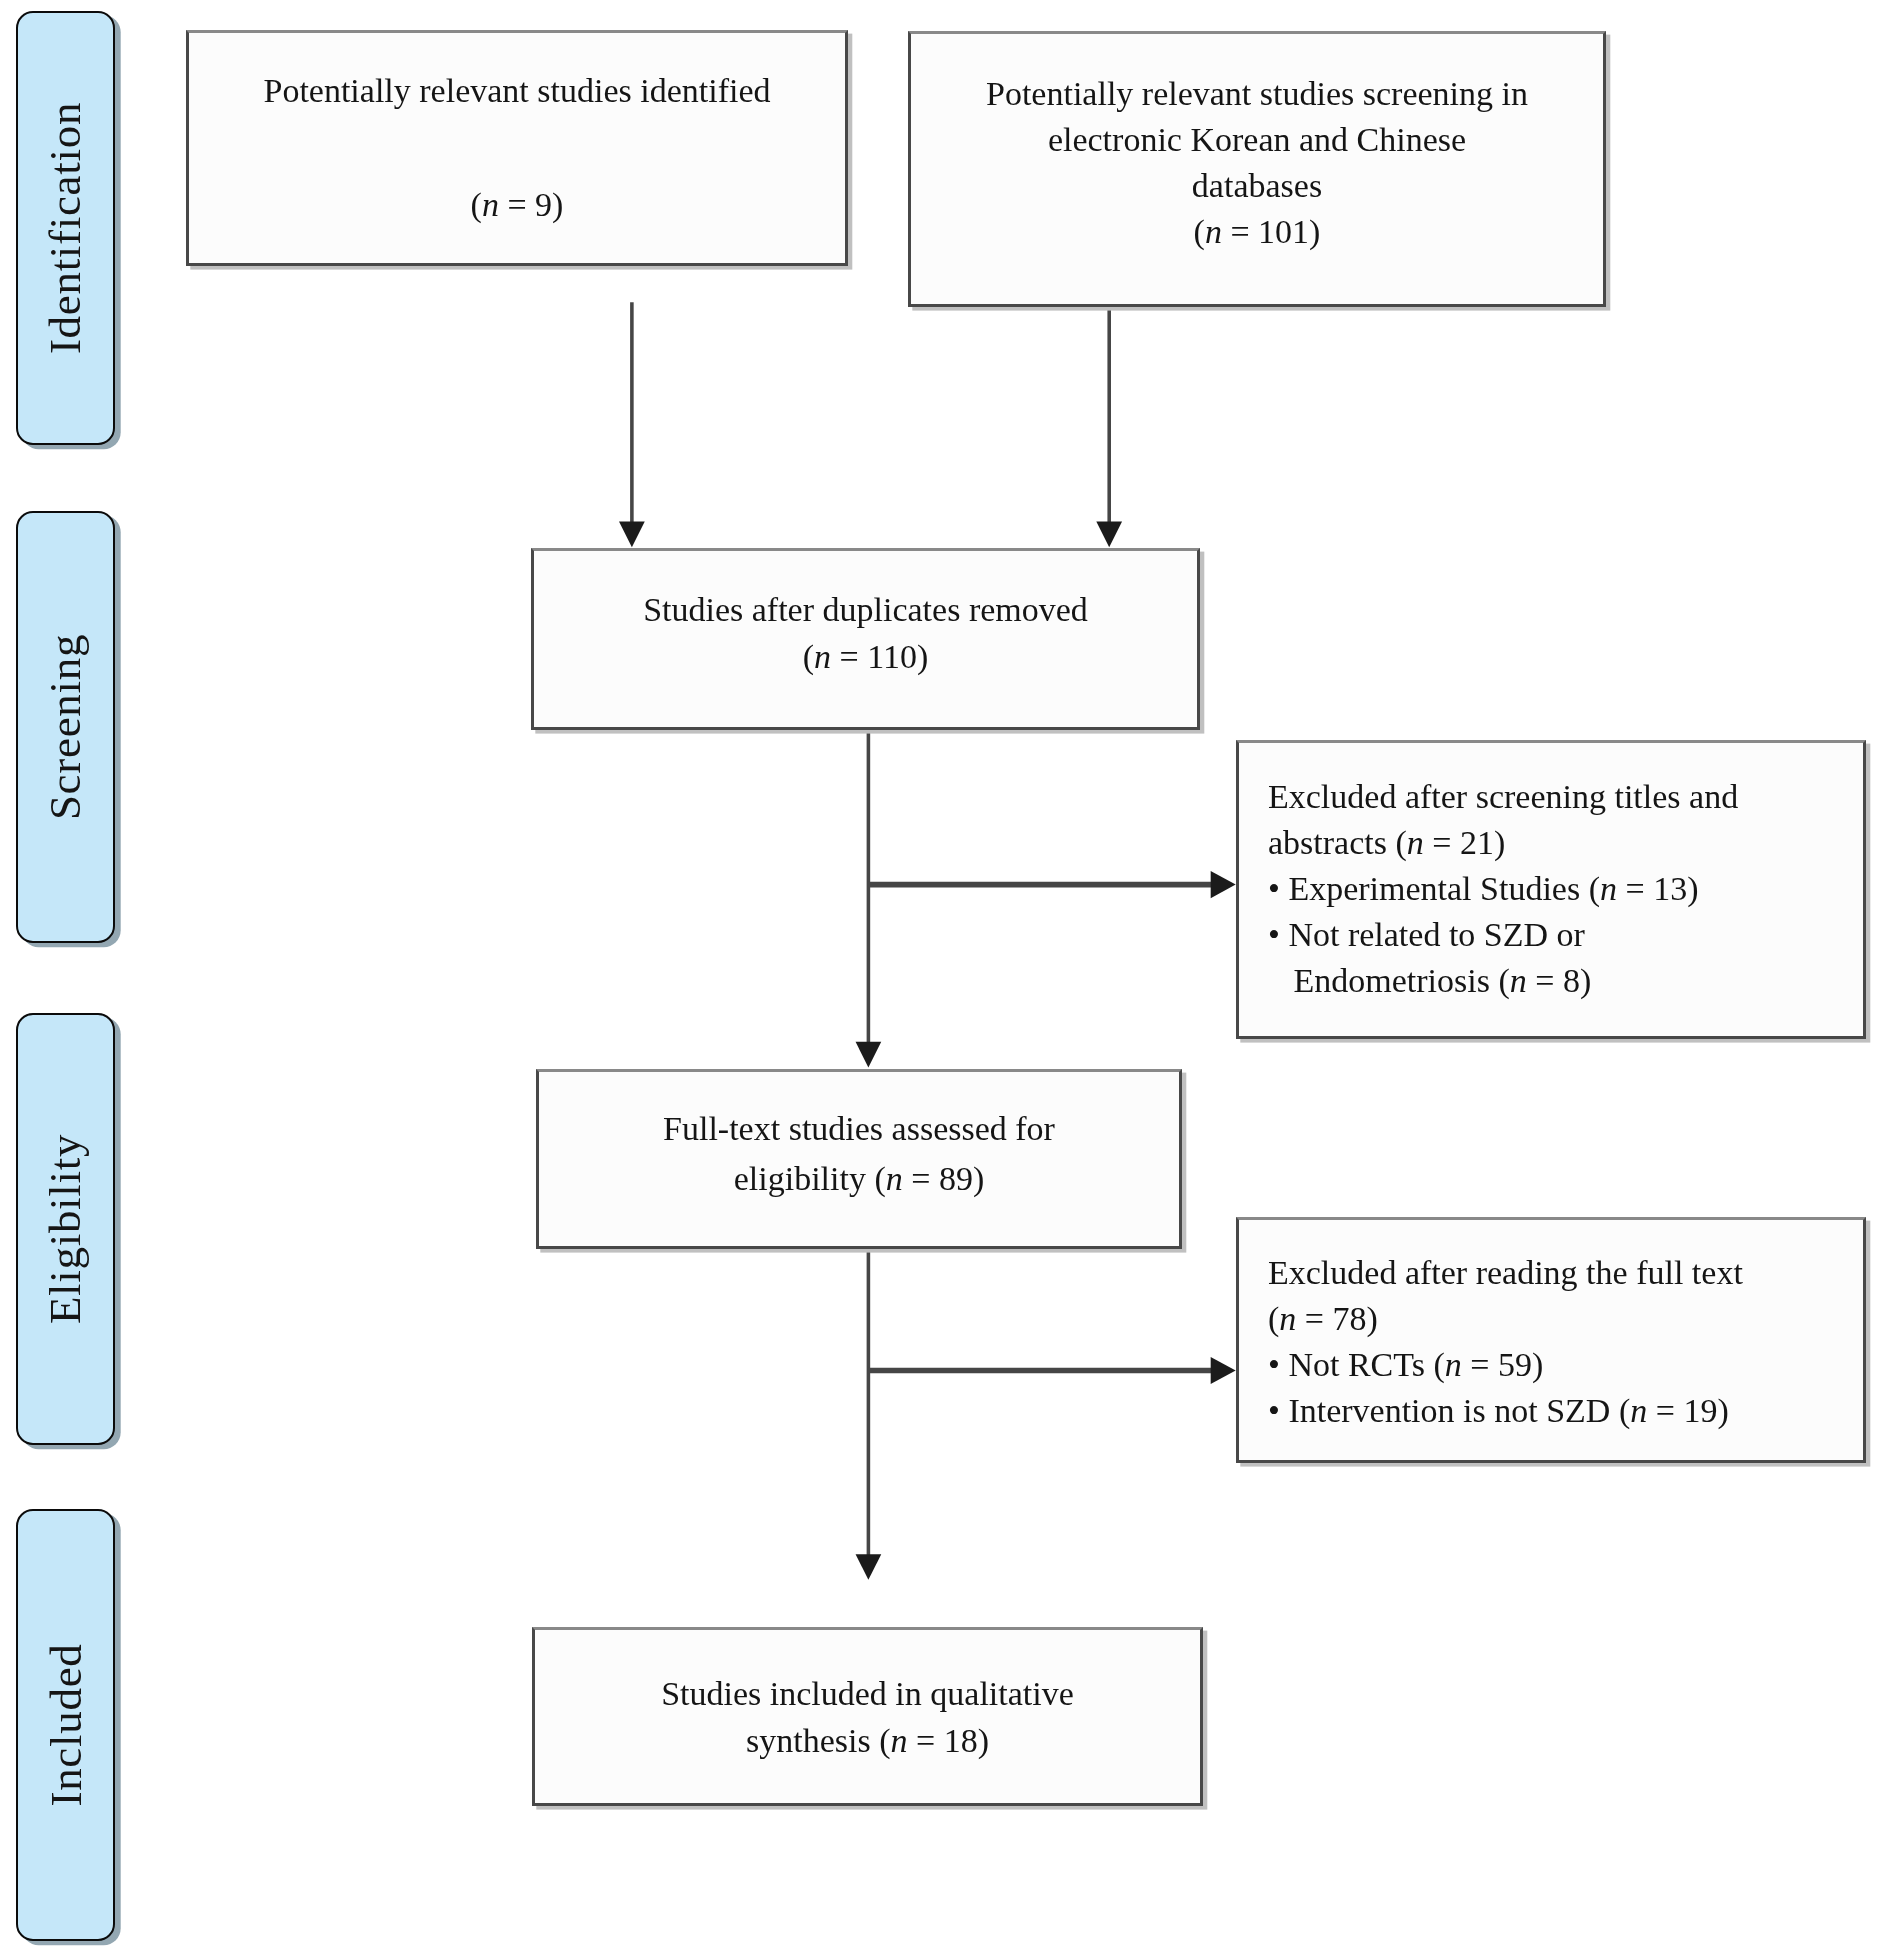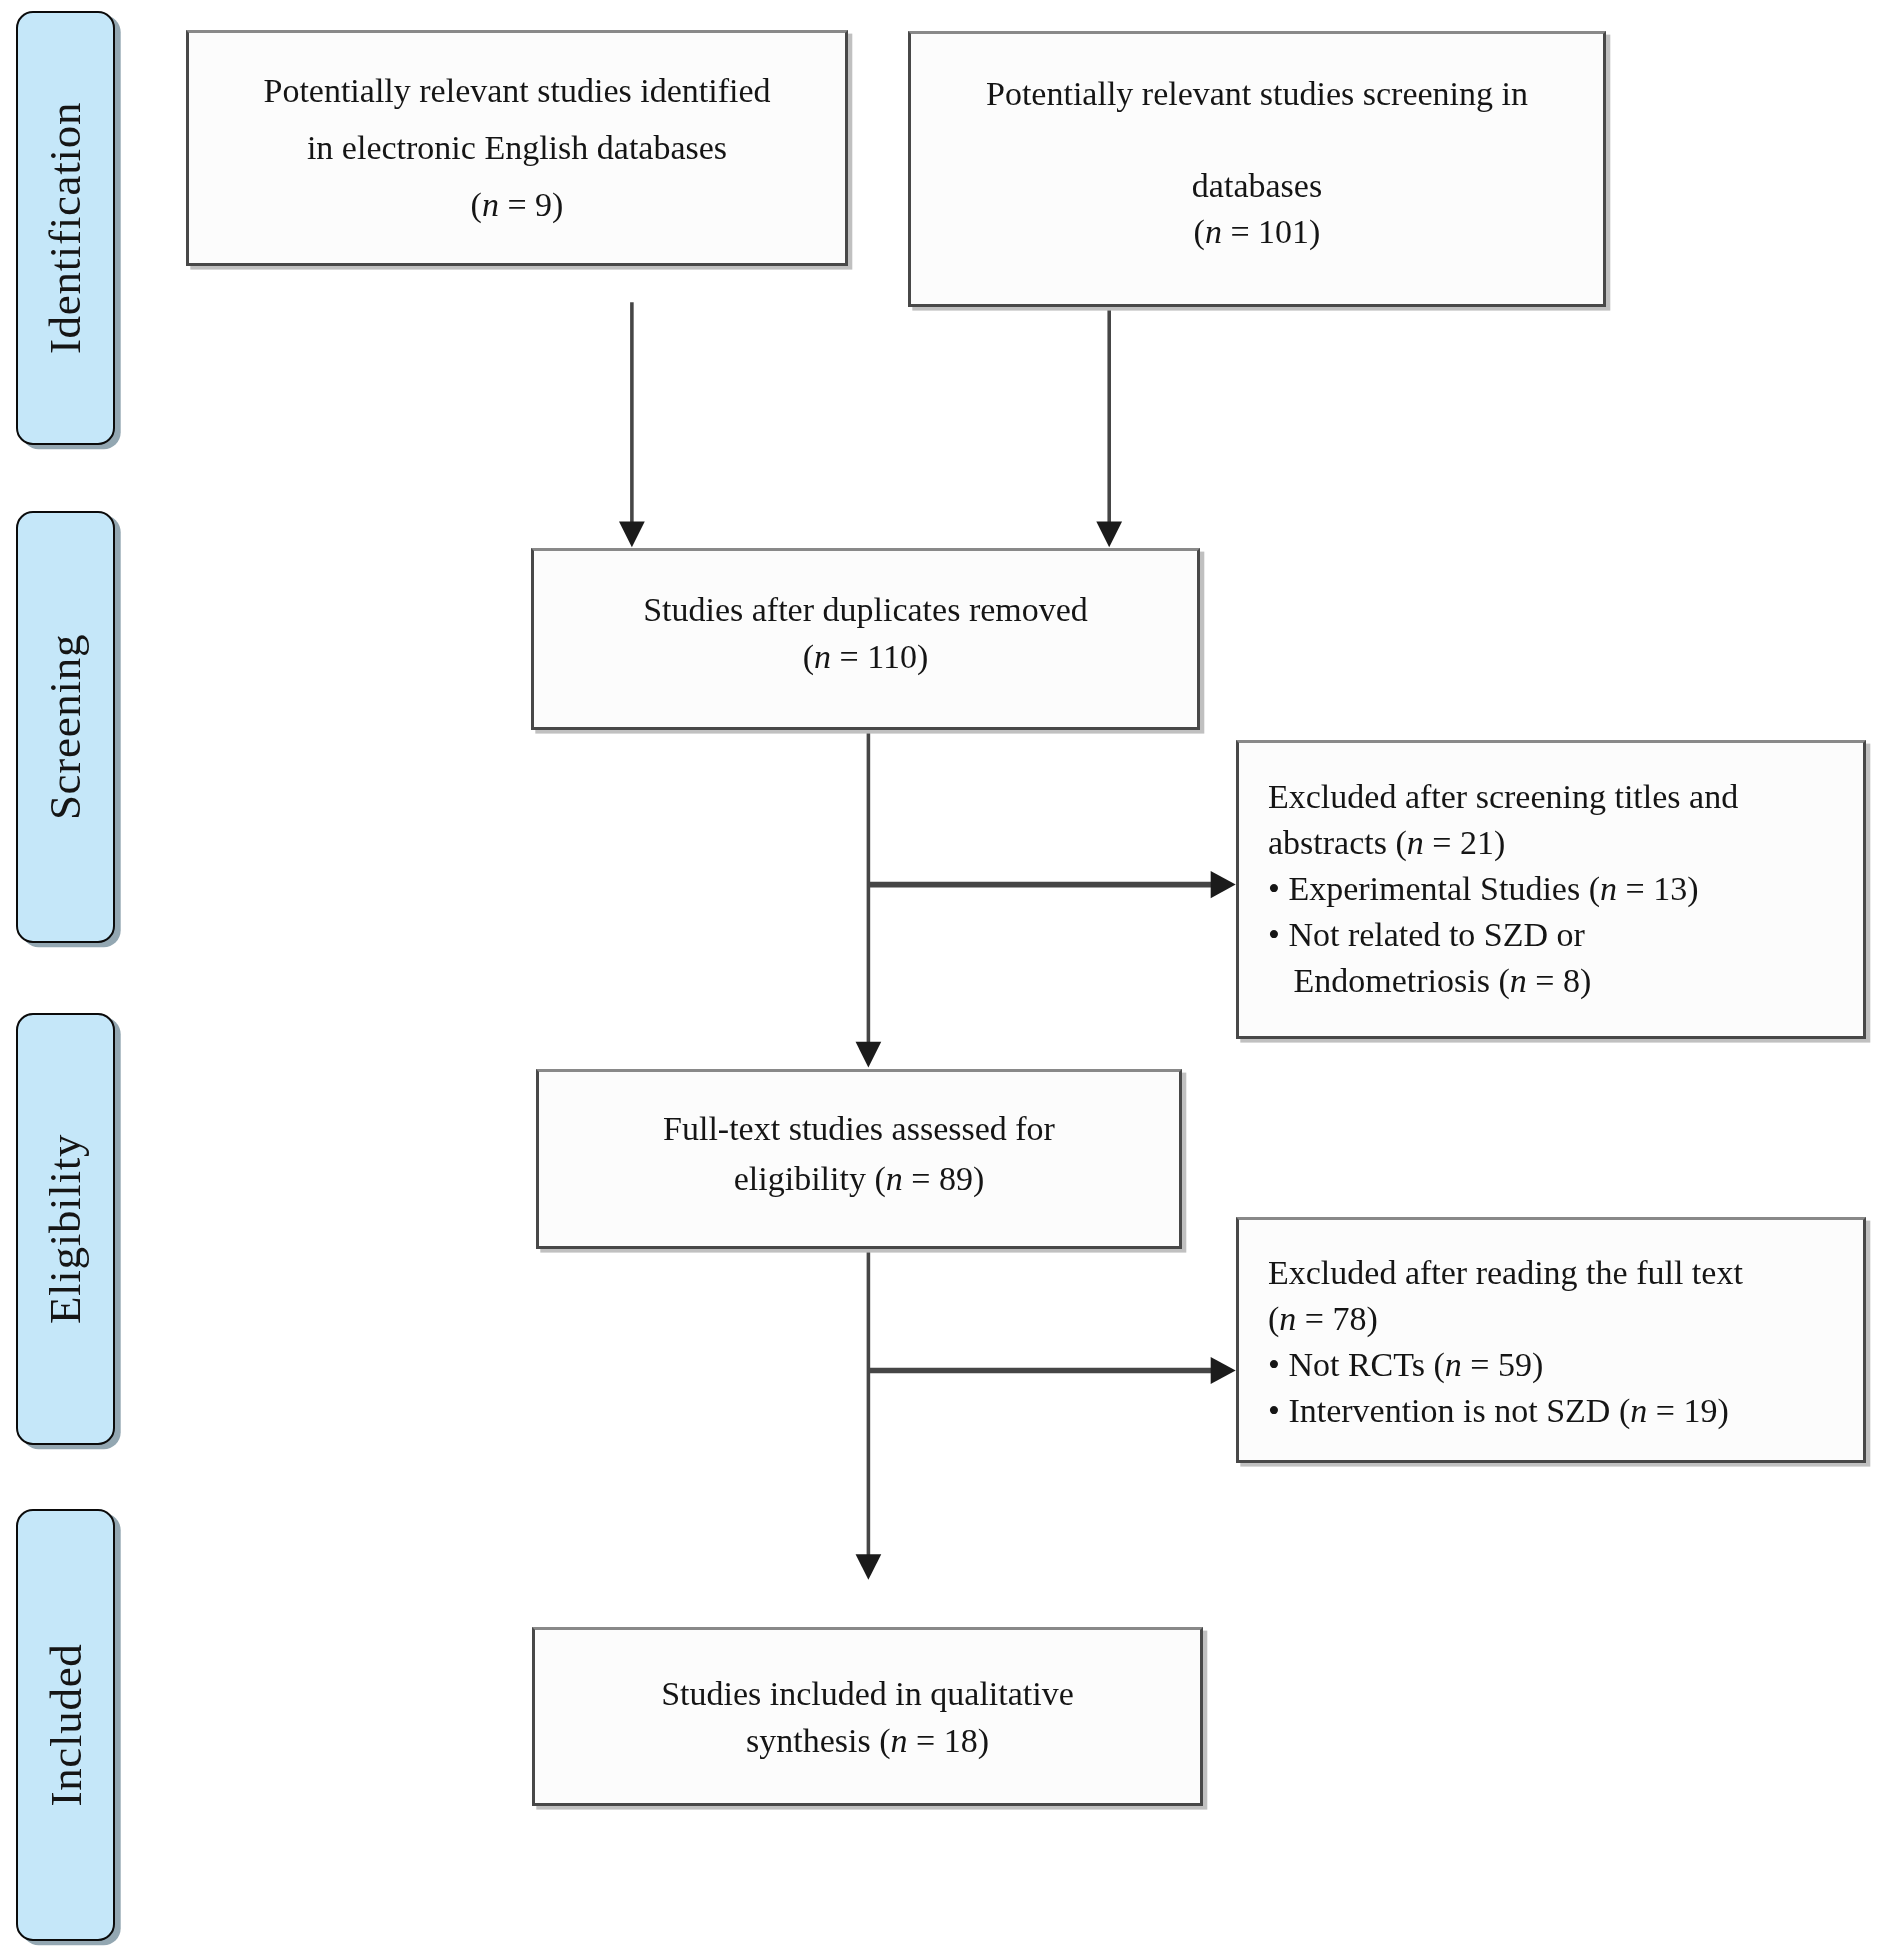--- a/index.html
+++ b/index.html
@@ -121,24 +121,24 @@
     <span class="stage-txt">Screening</span>
   </div>
   <div class="stage" id="s3">
     <span class="stage-txt">Eligibility</span>
   </div>
   <div class="stage" id="s4">
     <span class="stage-txt">Included</span>
   </div>
 
   <div class="box top-txt" id="b1">
-    <div class="txt"><span>Potentially relevant studies identified</span><br><span>in electronic English databases</span><br><span>(</span><em>n</em><span> = 9)</span></div>
+    <div class="txt"><span>Potentially relevant studies identified</span><br><br><span>(</span><em>n</em><span> = 9)</span></div>
   </div>
   <div class="box top-txt" id="b2">
-    <div class="txt"><span>Potentially relevant studies screening in</span><br><br><span>databases</span><br><span>(</span><em>n</em><span> = 101)</span></div>
+    <div class="txt"><span>Potentially relevant studies screening in</span><br><span>electronic Korean and Chinese</span><br><span>databases</span><br><span>(</span><em>n</em><span> = 101)</span></div>
   </div>
   <div class="box center-txt" id="b3">
     <div class="txt"><span>Studies after duplicates removed</span><br><span>(</span><em>n</em><span> = 110)</span></div>
   </div>
   <div class="box side-txt" id="b4">
     <div class="txt"><span>Excluded after screening titles and</span><br><span>abstracts (</span><em>n</em><span> = 21)</span><br><span>• Experimental Studies (</span><em>n</em><span> = 13)</span><br><span>• Not related to SZD or</span><br><span>&nbsp;&nbsp;&nbsp;Endometriosis (</span><em>n</em><span> = 8)</span></div>
   </div>
   <div class="box center-txt" id="b5">
     <div class="txt"><span>Full-text studies assessed for</span><br><span>eligibility (</span><em>n</em><span> = 89)</span></div>
   </div>

